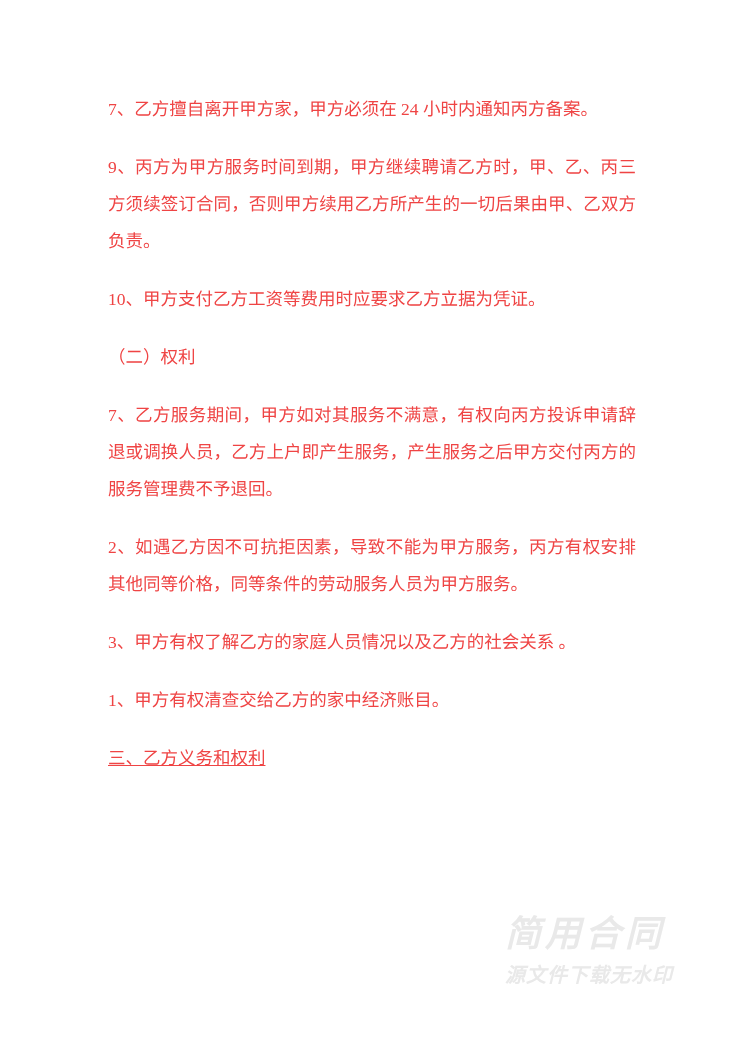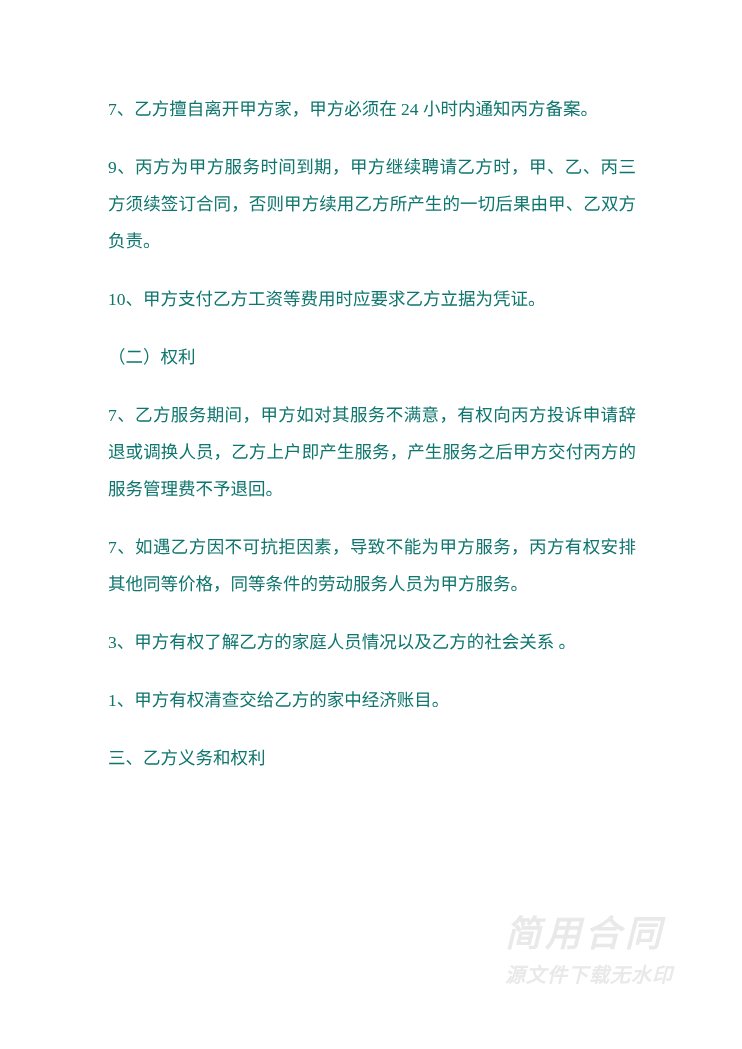--- a/index.html
+++ b/index.html
@@ -13,32 +13,33 @@
     height: 1049px;
     background: #ffffff;
     overflow: hidden;
     font-family: "Liberation Serif", "DejaVu Serif", serif;
   }
   .content {
     position: absolute;
     left: 108px;
     top: 91px;
     width: 528px;
-    color: #0f766e;
+    color: #ef4444;
     font-size: 17.5px;
     line-height: 37px;
     text-align: justify;
     text-justify: inter-ideograph;
     word-break: normal;
   }
   .content p {
     margin: 0 0 21px 0;
   }
   .content p:last-child {
     margin-bottom: 0;
+    text-decoration: underline;
   }
   .watermark {
     position: absolute;
     left: 505px;
     top: 914px;
     width: 200px;
     color: #e9e9e9;
     font-family: "Liberation Sans", "DejaVu Sans", sans-serif;
     font-weight: bold;
     font-style: italic;
@@ -61,21 +62,21 @@
 </head>
 <body>
 
 <div class="page">
   <div class="content">
     <p>7、乙方擅自离开甲方家，甲方必须在 24 小时内通知丙方备案。</p>
     <p>9、丙方为甲方服务时间到期，甲方继续聘请乙方时，甲、乙、丙三方须续签订合同，否则甲方续用乙方所产生的一切后果由甲、乙双方负责。</p>
     <p>10、甲方支付乙方工资等费用时应要求乙方立据为凭证。</p>
     <p>（二）权利</p>
     <p>7、乙方服务期间，甲方如对其服务不满意，有权向丙方投诉申请辞退或调换人员，乙方上户即产生服务，产生服务之后甲方交付丙方的服务管理费不予退回。</p>
-    <p>7、如遇乙方因不可抗拒因素，导致不能为甲方服务，丙方有权安排其他同等价格，同等条件的劳动服务人员为甲方服务。</p>
+    <p>2、如遇乙方因不可抗拒因素，导致不能为甲方服务，丙方有权安排其他同等价格，同等条件的劳动服务人员为甲方服务。</p>
     <p>3、甲方有权了解乙方的家庭人员情况以及乙方的社会关系 。</p>
     <p>1、甲方有权清查交给乙方的家中经济账目。</p>
     <p>三、乙方义务和权利</p>
   </div>
 
   <div class="watermark">
     <div class="wm-title">简用合同</div>
     <div class="wm-subtitle">源文件下载无水印</div>
   </div>
 </div>

